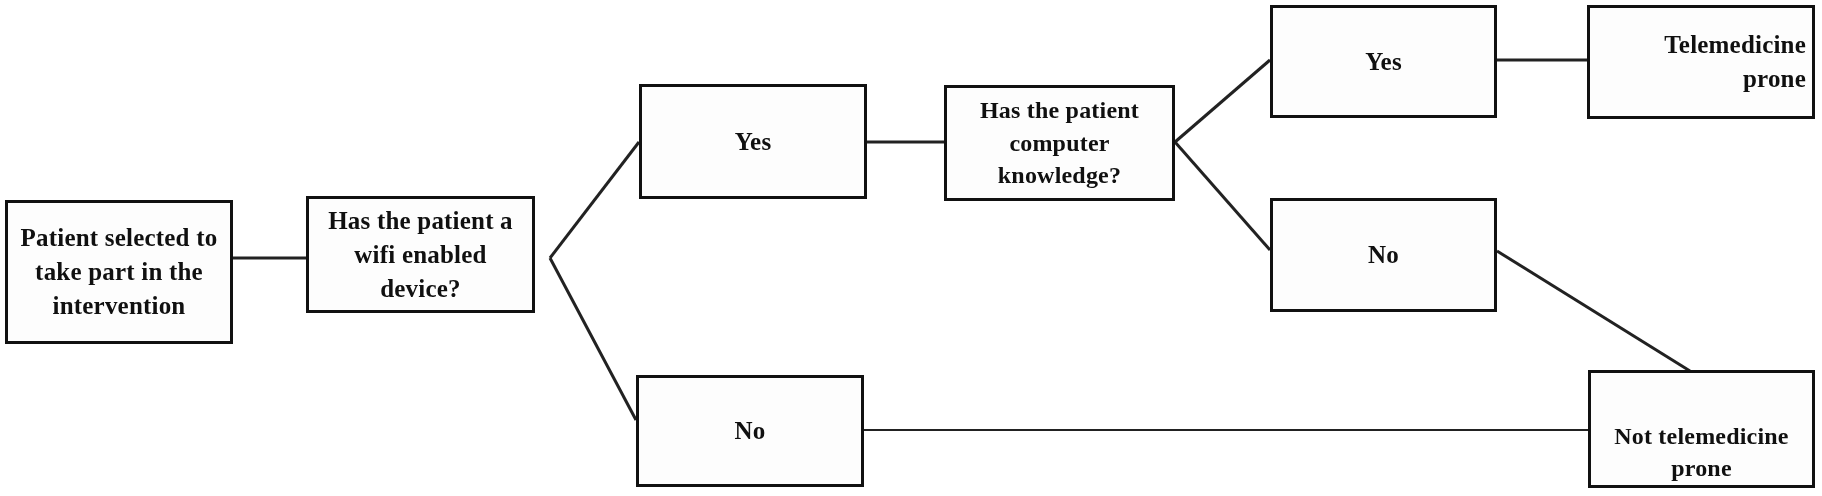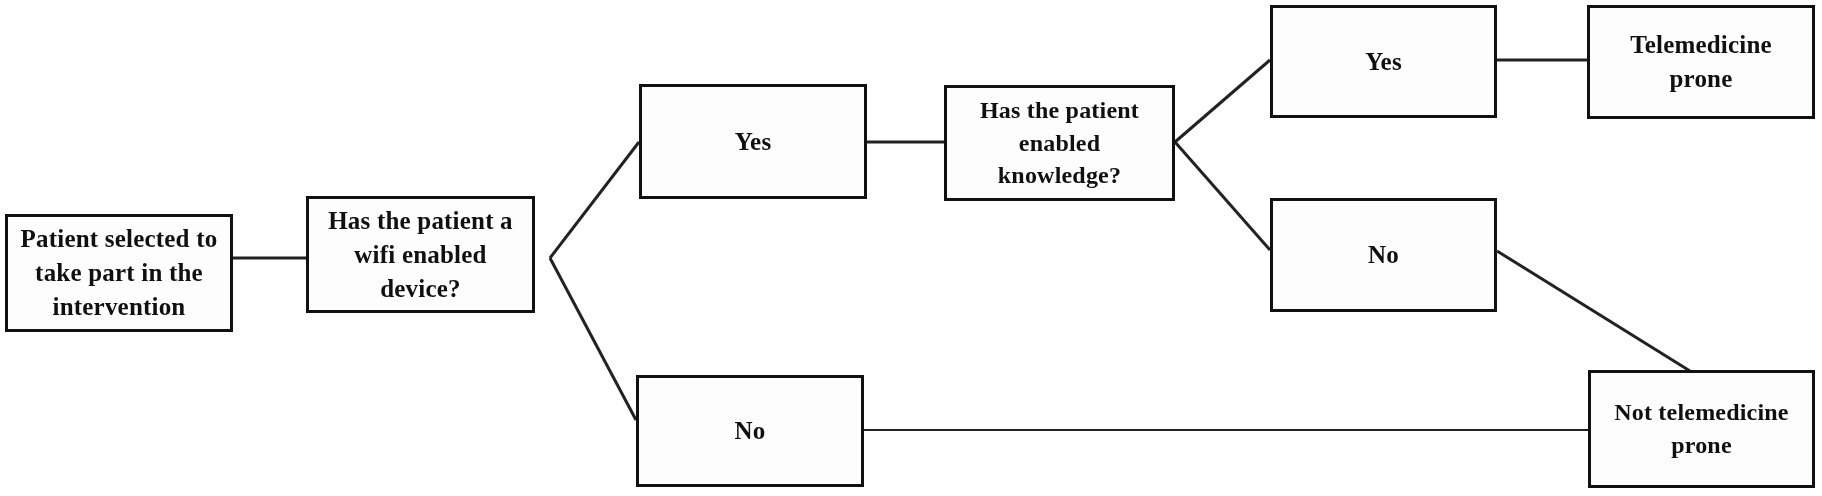--- a/index.html
+++ b/index.html
@@ -63,21 +63,21 @@
       <line x1="550" y1="258" x2="639" y2="142" stroke="#222222" stroke-width="3" stroke-linecap="butt"></line>
       <line x1="550" y1="258" x2="636" y2="420" stroke="#222222" stroke-width="3" stroke-linecap="butt"></line>
       <line x1="867" y1="142" x2="944" y2="142" stroke="#222222" stroke-width="3" stroke-linecap="butt"></line>
       <line x1="1175" y1="142" x2="1270" y2="60" stroke="#222222" stroke-width="3" stroke-linecap="butt"></line>
       <line x1="1175" y1="142" x2="1270" y2="250" stroke="#222222" stroke-width="3" stroke-linecap="butt"></line>
       <line x1="1497" y1="60" x2="1587" y2="60" stroke="#222222" stroke-width="3" stroke-linecap="butt"></line>
       <line x1="1497" y1="251" x2="1690" y2="371" stroke="#222222" stroke-width="3" stroke-linecap="butt"></line>
       <line x1="864" y1="430" x2="1588" y2="430" stroke="#222222" stroke-width="2" stroke-linecap="butt"></line>
     </svg>
 
-  <div class="node" style="left:5px; top:200px; width:228px; height:118px;margin-top:14px;">
+  <div class="node" style="left:5px; top:200px; width:228px; height:144px;">
     <span class="node-label">Patient selected to
 take part in the
 intervention</span>
   </div>
 
   <div class="node" style="left:306px; top:196px; width:229px; height:117px;">
     <span class="node-label">Has the patient a
 wifi enabled
 device?</span>
   </div>
@@ -85,35 +85,35 @@
   <div class="node" style="left:639px; top:84px; width:228px; height:115px;">
     <span class="node-label">Yes</span>
   </div>
 
   <div class="node" style="left:636px; top:375px; width:228px; height:112px;">
     <span class="node-label">No</span>
   </div>
 
   <div class="node" style="left:944px; top:85px; width:231px; height:116px;">
     <span class="node-label small">Has the patient
-enabled
+computer
 knowledge?</span>
   </div>
 
   <div class="node" style="left:1270px; top:5px; width:227px; height:113px;">
     <span class="node-label">Yes</span>
   </div>
 
   <div class="node" style="left:1270px; top:198px; width:227px; height:114px;">
     <span class="node-label">No</span>
   </div>
 
-  <div class="node" style="left:1587px; top:5px; width:228px; height:114px;">
+  <div class="node" style="left:1587px; top:5px; width:228px; height:114px;text-align:right;">
     <span class="node-label">Telemedicine
 prone</span>
   </div>
 
-  <div class="node" style="left:1588px; top:370px; width:227px; height:118px;">
+  <div class="node" style="left:1588px; top:370px; width:227px; height:118px;align-items:flex-end;">
     <span class="node-label small">Not telemedicine
 prone</span>
   </div>
 
 </div>
 
 </body></html>

